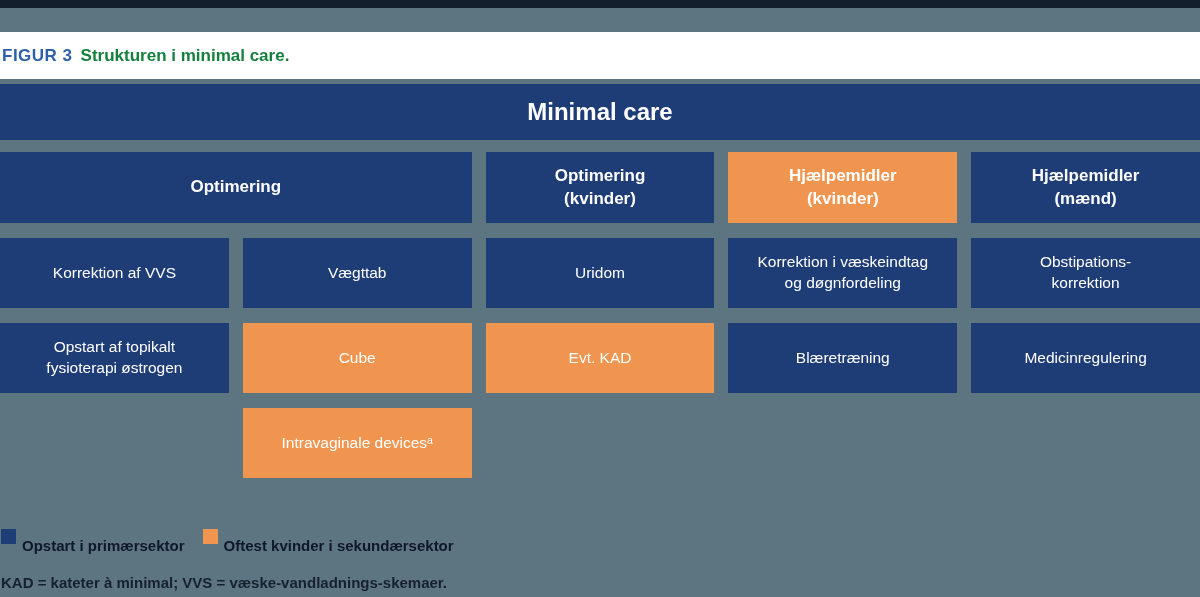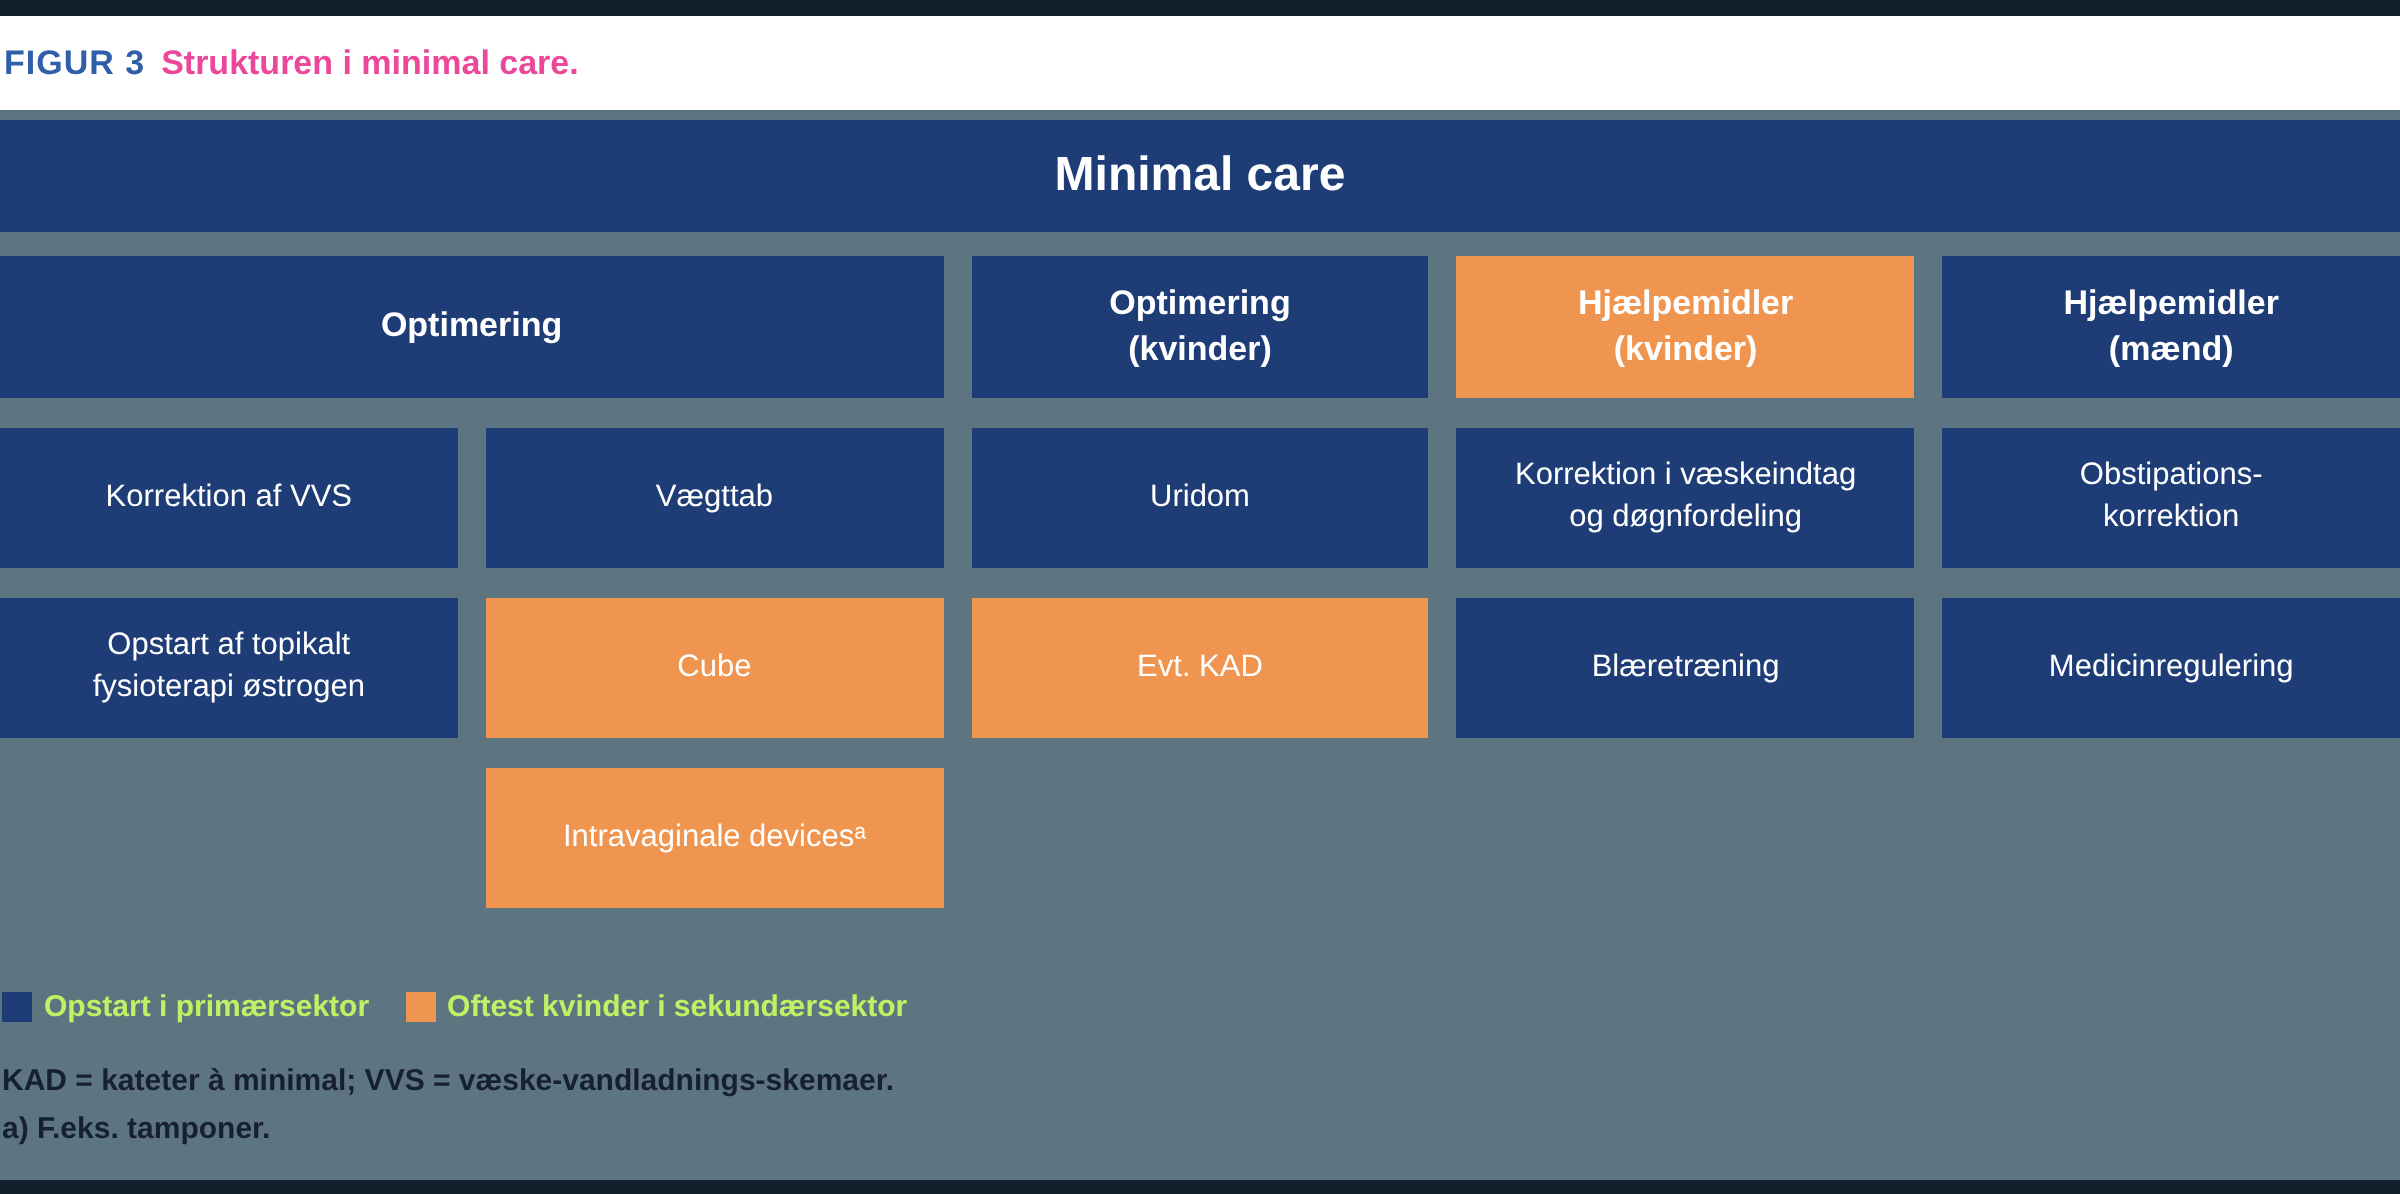--- a/index.html
+++ b/index.html
@@ -22,23 +22,24 @@
   .caption-band {
     height: 47px;
     background: #ffffff;
     display: flex;
     align-items: center;
     gap: 8px;
     padding-left: 2px;
     flex: none;
     font-size: 17px;
     font-weight: bold;
+    margin-top: 24px;
   }
   .fig-label { color: #2e5fa8; letter-spacing: 0.5px; }
-  .fig-title { color: #ec4899; }
+  .fig-title { color: #15803d; }
 
   .banner {
     margin-top: 5px;
     height: 56px;
     background: #1e3c76;
     color: #ffffff;
     display: flex;
     align-items: center;
     justify-content: center;
     font-size: 24px;
@@ -75,21 +76,21 @@
   .legend {
     margin-top: 41px;
     display: flex;
     align-items: center;
     gap: 18px;
     padding-left: 1px;
     flex: none;
   }
   .legend-item { display: flex; align-items: center; gap: 6px; }
   .swatch { width: 15px; height: 15px; display: inline-block; flex: none; }
-  .legend-label { font-size: 15px; font-weight: bold; color: #bef264; }
+  .legend-label { font-size: 15px; font-weight: bold; color: #0f172a; margin-top: 18px; }
 
   .footnotes {
     margin-top: 17px;
     padding-left: 1px;
     font-size: 15px;
     font-weight: bold;
     color: #17202e;
     line-height: 1.6;
     flex: none;
   }

